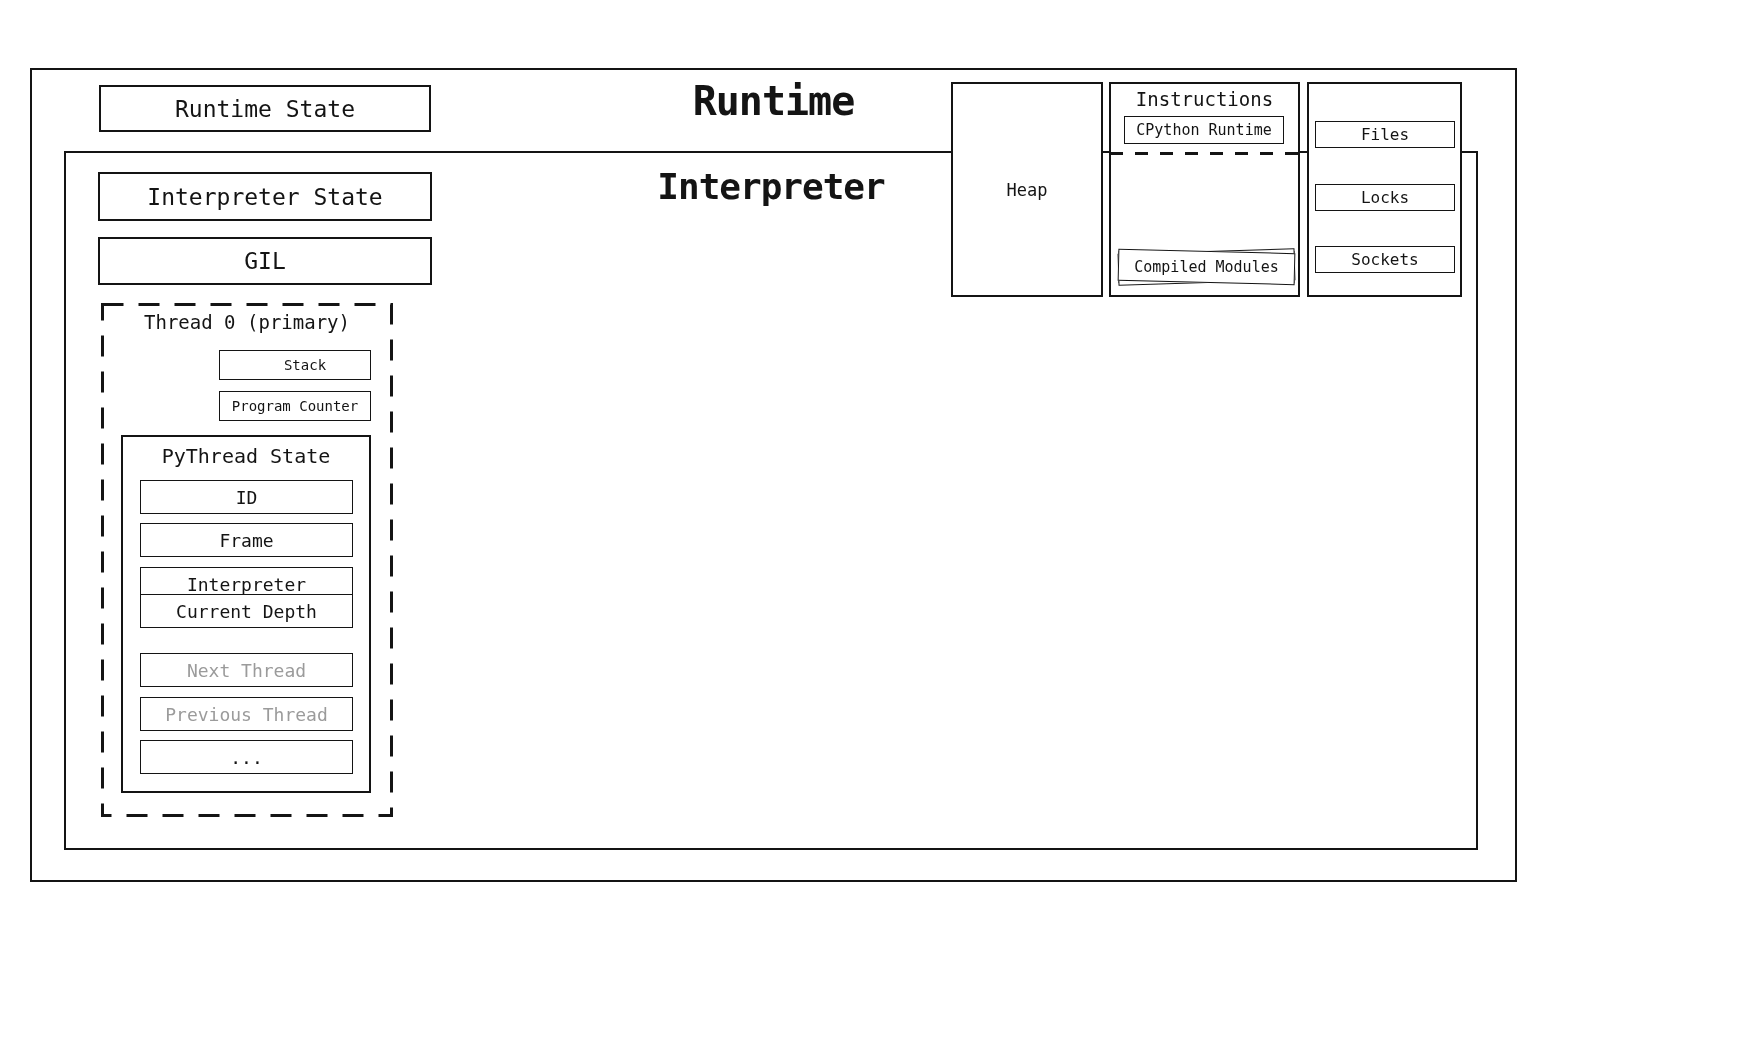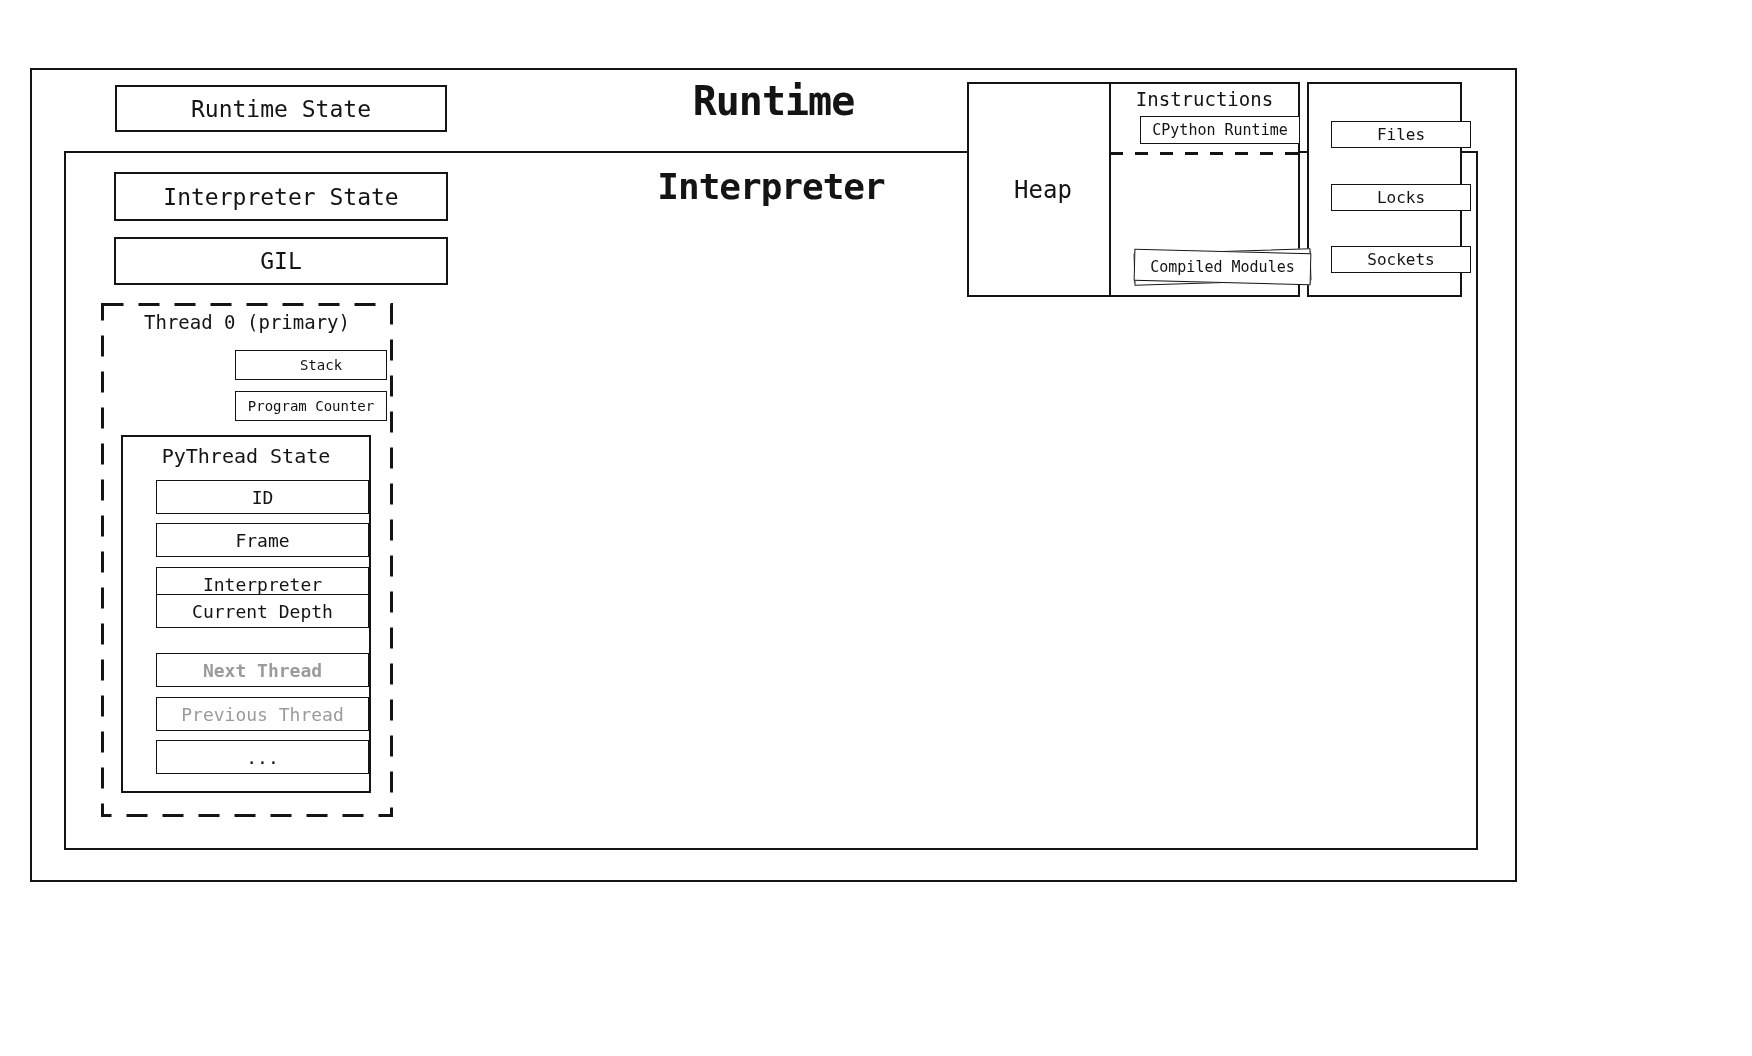--- a/index.html
+++ b/index.html
@@ -2,25 +2,25 @@
 <html><head>
 <meta charset="utf-8">
 <style>
   * { box-sizing: border-box; margin: 0; padding: 0; }
   html, body { background: #ffffff; }
   body { font-family: "DejaVu Sans Mono", "Liberation Mono", monospace; color: #141414; }
   .page { position: relative; width: 1752px; height: 1056px; background: #ffffff; overflow: hidden; }
   .abs { position: absolute; }
   .box { position: absolute; border: 2px solid #141414; background: #ffffff; }
   .thinbox { position: absolute; border: 1.5px solid #141414; background: #ffffff; }
-  .center { display: flex; align-items: center; justify-content: center; margin-left: 16px; }
+  .center { display: flex; align-items: center; justify-content: center; }
   .title { position: absolute; text-align: center; font-weight: bold; letter-spacing: -1px; }
   .fs40 { font-size: 40px; line-height: 46px; }
   .fs36 { font-size: 36px; line-height: 42px; }
-  .fs24 { font-size: 24px; }
+  .fs24 { font-size: 17px; }
   .fs23 { font-size: 23px; }
   .fs20 { font-size: 20px; }
   .fs19 { font-size: 19px; }
   .fs18 { font-size: 18px; }
   .fs16 { font-size: 16px; }
   .fs15 { font-size: 15px; }
   .fs14 { font-size: 14px; }
   .muted { color: #9b9b9b; }
   .dashline { background: repeating-linear-gradient(90deg, #141414 0 13px, transparent 13px 25px); }
   .stack { z-index: 1; }
@@ -66,21 +66,21 @@
   <div class="abs fs20" style="left:121px; top:444px; width:250px; text-align:center;">PyThread State</div>
 
   <div class="thinbox center fs18 field" style="top:480px;">ID</div>
 
   <div class="thinbox center fs18 field" style="top:523px;">Frame</div>
 
   <div class="thinbox center fs18 field" style="top:567px;">Interpreter</div>
 
   <div class="thinbox center fs18 field" style="top:594px;">Current Depth</div>
 
-  <div class="thinbox center fs18 field muted" style="top:653px;font-weight:bold;">Next Thread</div>
+  <div class="thinbox center fs18 field muted" style="top:653px;">Next Thread</div>
 
   <div class="thinbox center fs18 field muted" style="top:697px;">Previous Thread</div>
 
   <div class="thinbox center fs18 field" style="top:740px;">...</div>
 
   <div class="box center fs24" style="left:951px; top:82px; width:152px; height:215px;">Heap</div>
 
   <div class="box" style="left:1109px; top:82px; width:191px; height:215px;"></div>
 
   <div class="abs fs19" style="left:1109px; top:88px; width:191px; text-align:center;">Instructions</div>

